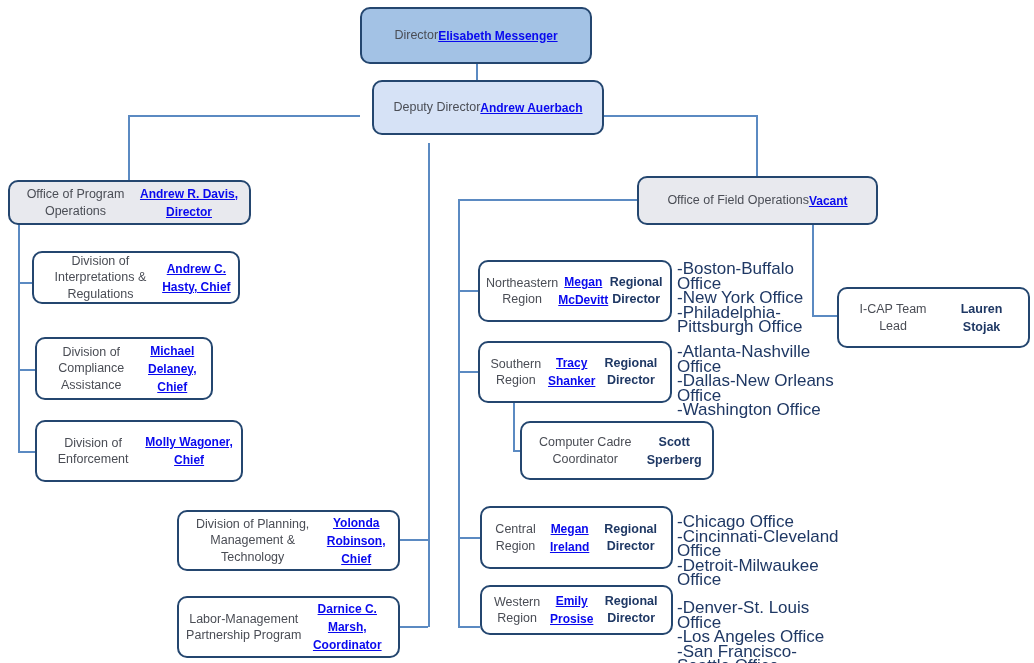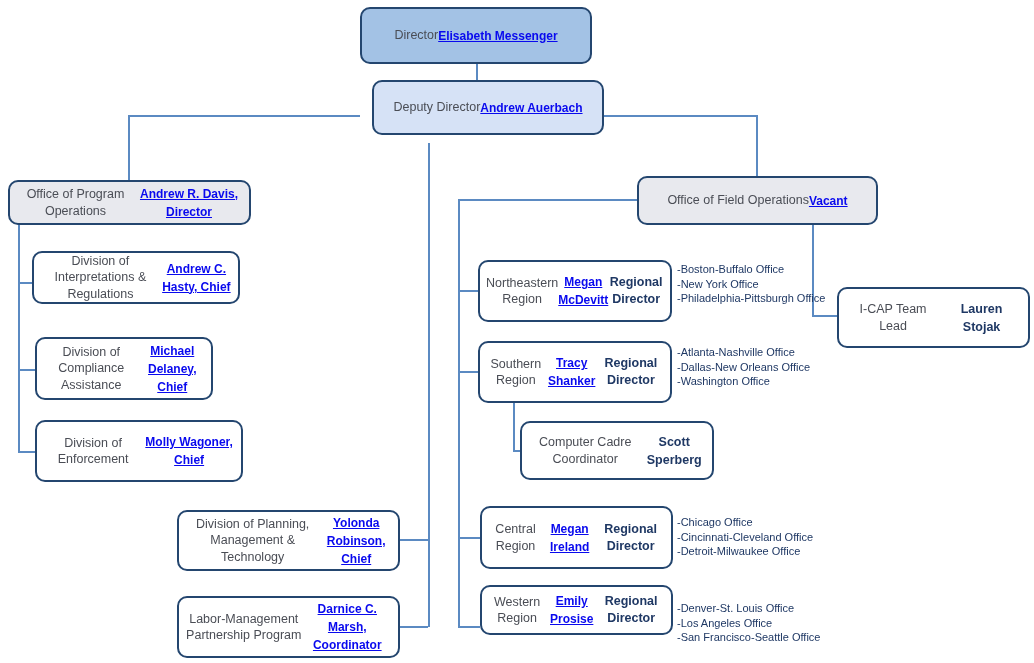--- a/index.html
+++ b/index.html
@@ -32,21 +32,21 @@
   #planning        { left:177px; top:510px; width:223px; height:61px; }
   #labor           { left:177px; top:596px; width:223px; height:62px; }
   #field-ops       { left:637px; top:176px; width:241px; height:49px; }
   #northeastern    { left:478px; top:260px; width:194px; height:62px; }
   #southern        { left:478px; top:341px; width:194px; height:62px; }
   #cadre           { left:520px; top:421px; width:194px; height:59px; }
   #central         { left:480px; top:506px; width:193px; height:63px; }
   #western         { left:480px; top:585px; width:193px; height:50px; }
   #icap            { left:837px; top:287px; width:193px; height:61px; }
 
-  .offices { position:absolute; color:var(--navy-text,#1f3864); font-size:11px; line-height:14.5px; }
+  .offices { position:absolute; color:var(--navy-text,#1f3864); font-size:17px; line-height:14.5px; }
   #ne-offices { left:677px; top:262px; width:150px; }
   #so-offices { left:677px; top:345px; width:168px; }
   #ce-offices { left:677px; top:515px; width:172px; }
   #we-offices { left:677px; top:601px; width:172px; }
 
   .conn { position:absolute; background:var(--connector,#5b8ac2); }
   .h { height:1.5px; }
   .v { width:1.5px; }
 
   #c-dir-dep   { left:476px; top:64px;  height:25px; }

